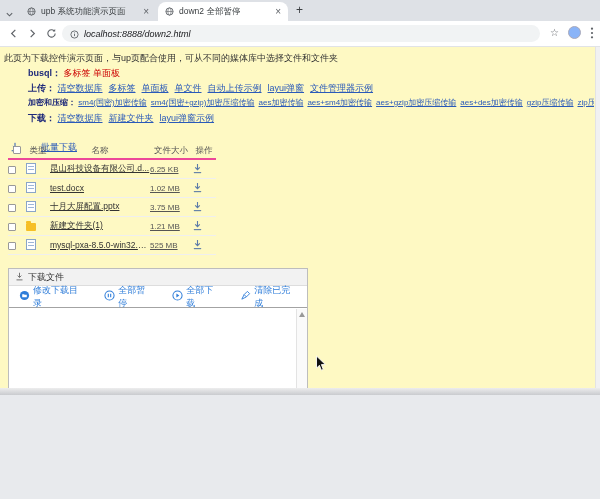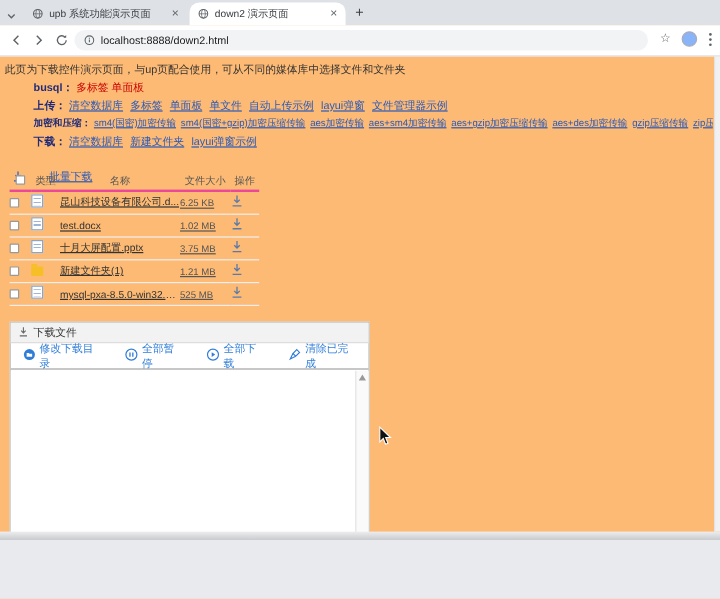--- a/index.html
+++ b/index.html
@@ -1,30 +1,30 @@
 <!DOCTYPE html>
 <html><head>
 <meta charset="utf-8">
 <style>
   * { margin:0; padding:0; box-sizing:border-box; }
   body { font-family:"Liberation Sans","DejaVu Sans",sans-serif; background:#e8eaed; }
-  #screen { position:relative; width:600px; height:450px; background:#fdba74; overflow:hidden; }
+  #screen { position:relative; width:600px; height:395px; background:#fef9c3; overflow:hidden; }
 
   
   .tabstrip { position:absolute; top:0; left:0; width:600px; height:21px; background:#dee1e6; }
   .win-chevron { position:absolute; left:5px; top:5px; color:#5f6368; }
   .tab { position:absolute; top:2px; height:19px; display:flex; align-items:center; gap:5px; padding:0 7px; font-size:8.5px; color:#3c4043; }
   .tab .tlabel { max-width:88px; overflow:hidden; white-space:nowrap; text-overflow:ellipsis; }
   .tab-inactive { left:20px; width:136px; }
   .tab-active { left:158px; width:130px; background:#fff; border-radius:8px 8px 0 0; }
   .tab .close { color:#5f6368; font-size:10px; line-height:1; margin-left:auto; cursor:default; }
   .newtab { position:absolute; left:296px; top:3px; font-size:12px; color:#3c4043; }
   .favicon { flex:0 0 auto; display:inline-flex; }
 
-  .toolbar { position:absolute; top:21px; left:0; width:600px; height:26px; background:#fff; border-bottom:1px solid #e1e3e6; }
+  .toolbar { position:absolute; top:21px; left:0; width:600px; height:26px; background:#fff; border-bottom:1px solid #e1e3e6;font-style:italic; }
   .navbtn { position:absolute; top:7px; color:#5f6368; display:inline-flex; }
   .nav-back { left:8px; } .nav-fwd { left:27px; } .nav-reload { left:46px; }
   .omnibox { position:absolute; left:62px; top:4px; width:478px; height:17px; background:#f1f3f4; border-radius:9px; display:flex; align-items:center; gap:5px; padding:0 8px; }
   .omnibox .url { font-size:9px; color:#202124; white-space:nowrap; }
   .tb-right { position:absolute; right:6px; top:5px; display:flex; align-items:center; gap:9px; }
   .star { color:#5f6368; font-size:10px; }
   .avatar { width:13px; height:13px; border-radius:50%; background:#8ab4f8; border:1px solid #aab; }
   .dots { display:inline-flex; }
 
   
@@ -90,21 +90,21 @@
       <span class="close">×</span>
     </div>
     <div class="tab tab-active">
       <span class="favicon">
         <svg width="9" height="9" viewBox="0 0 10 10">
             <circle cx="5" cy="5" r="4" fill="none" stroke="#5f6368"></circle>
             <ellipse cx="5" cy="5" rx="1.8" ry="4" fill="none" stroke="#5f6368" stroke-width="0.7"></ellipse>
             <path d="M1 5h8" stroke="#5f6368" stroke-width="0.7"></path>
           </svg>
       </span>
-      <span class="tlabel">down2 演示页面</span>
+      <span class="tlabel">down2 全部暂停</span>
       <span class="close">×</span>
     </div>
     <span class="newtab">+</span>
   </div>
 
   <div class="toolbar">
     <span class="navbtn nav-back">
       <svg width="11" height="11" viewBox="0 0 12 12">
           <path d="M8 2L4 6l4 4" stroke="#5f6368" stroke-width="1.3" fill="none"></path>
         </svg>

